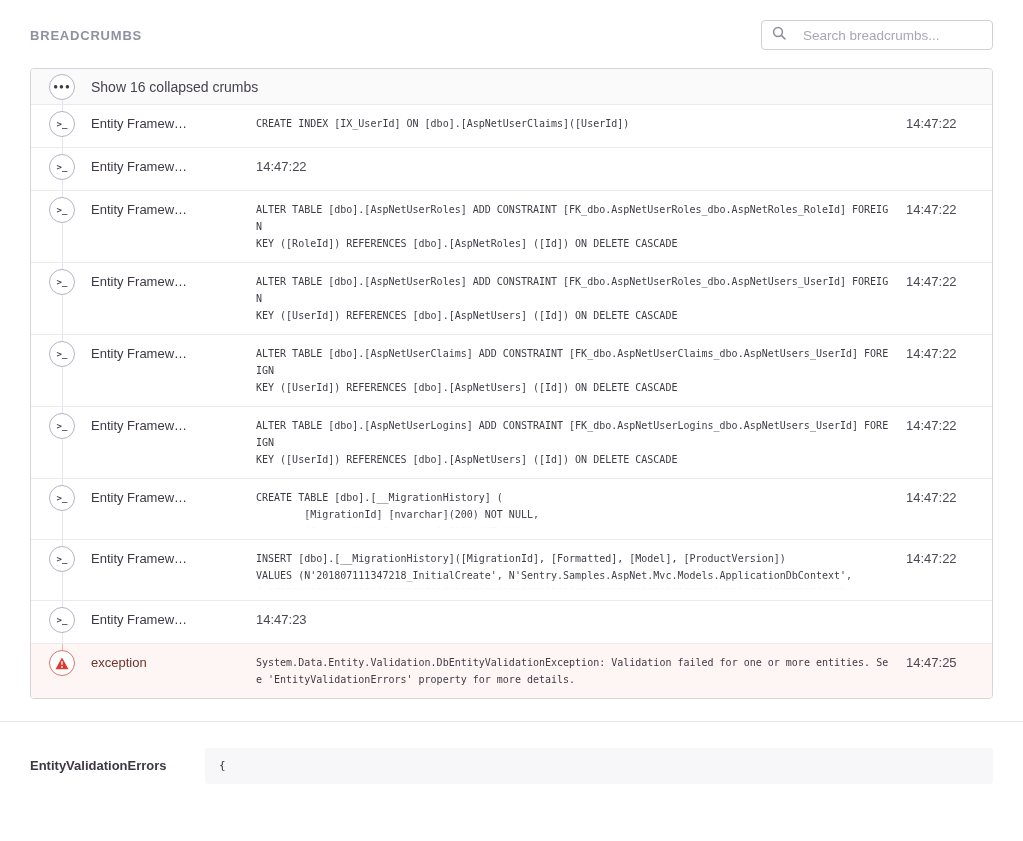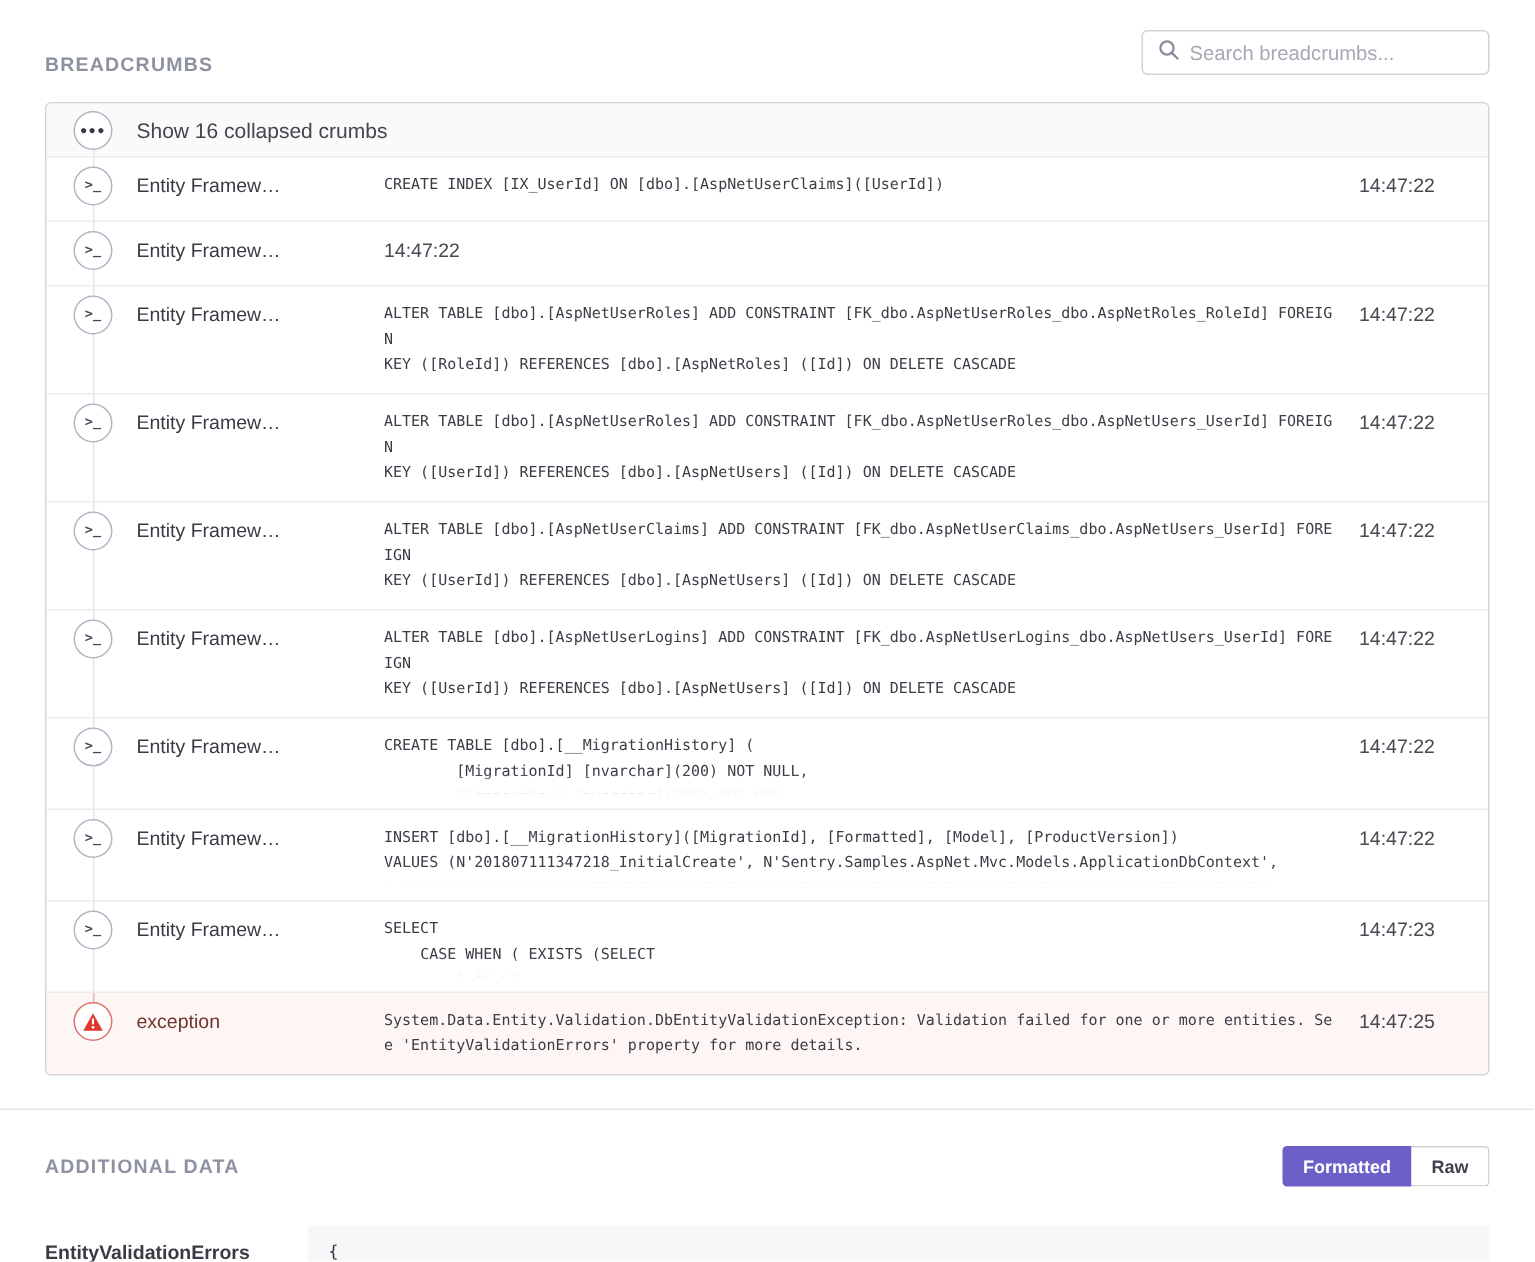--- a/index.html
+++ b/index.html
@@ -6,23 +6,23 @@
     --accent:#6c5fc7; --error:#e0382c; --error-dark:#6e3329; --error-bg:#fdf6f5;
     --border:#d6d3dc; --row-border:#eceaf0; --text:#3d3844; --muted:#8e91a1;
     --code:#3f3b46; --time:#4c4753; --code-red:#c22f26; --code-purple:#4d3fae;
     --alt-bg:#fafafa; --block-bg:#f7f7f9; --line:#e7e5ec; --line-red:#eab6b0;
   }
   *{box-sizing:border-box;margin:0;padding:0}
   html,body{width:1023px;height:841px;overflow:hidden;background:#fff;
     font-family:"Liberation Sans",sans-serif;color:var(--text)}
   .page{padding:20px 30px 0}
   
-  .hdr{display:flex;justify-content:space-between;align-items:flex-end;height:30px}
+  .hdr{display:flex;justify-content:space-between;align-items:center;height:30px}
   .sec-title{font-size:13px;font-weight:bold;letter-spacing:.8px;color:var(--muted)}
-  .search{display:flex;align-items:center;gap:7px;width:232px;height:30px;
+  .search{display:flex;align-items:center;gap:17px;width:232px;height:30px;
     border:1px solid #d3d0da;border-radius:4px;padding:0 10px;background:#fff}
   .search input{border:none;outline:none;flex:1;font-size:13.5px;color:var(--text);
     font-family:"Liberation Sans",sans-serif;background:transparent}
   .search input::placeholder{color:#a9a7b5}
   
   .panel{margin-top:18px;border:1px solid var(--border);border-radius:4px;overflow:hidden;background:#fff}
   .collapsed-row{position:relative;display:flex;align-items:center;height:36px;
     background:var(--alt-bg);border-bottom:1px solid var(--row-border);cursor:pointer}
   .collapsed-row::before{content:"";position:absolute;left:31px;top:50%;bottom:0;width:1px;background:var(--line)}
   .collapsed-label{font-size:14px;color:#47424e}
@@ -212,25 +212,20 @@
   </div>
 
   <div class="crumb-row">
     <div class="crumb-icon">
       <span class="icon-circle icon-terminal">
               <span class="term-glyph">&gt;_</span>
             </span>
 
     </div>
     <div class="crumb-cat">Entity Framew…</div>
-    <div class="crumb-message truncated">
-            <div class="code-line"><span>SELECT</span></div>
-            <div class="code-line"><span>    CASE WHEN ( EXISTS (SELECT</span></div>
-            <div class="code-line faded"><span>        1 AS C1</span></div>
-          </div>
     <div class="crumb-time">14:47:23</div>
   </div>
 
   <div class="crumb-row error">
     <div class="crumb-icon">
 
       <span class="icon-circle icon-warning">
         <svg width="14" height="13" viewBox="0 0 14 13">
                 <path d="M7 0.5 L13.5 12.2 H0.5 Z" fill="#e0382c"></path>
                 <rect x="6.3" y="3.9" width="1.4" height="4.1" rx="0.7" fill="#fff"></rect>
@@ -242,27 +237,20 @@
     <div class="crumb-message">
             <div class="code-line"><span class="b">System.Data.Entity.Validation.DbEntityValidationException:</span><span> Validation failed for one or more entities. See 'EntityValidationErrors' property for more details.</span></div>
           </div>
     <div class="crumb-time">14:47:25</div>
   </div>
 </div>
   </div>
 
   <hr class="divider">
 
-  <div class="add-hdr">
-    <div class="sec-title">ADDITIONAL DATA</div>
-    <div class="btn-group">
-      <button class="btn active">Formatted</button>
-      <button class="btn">Raw</button>
-    </div>
-  </div>
 
   <div id="kv-list">
   <div class="kv">
     <div class="kv-key">EntityValidationErrors</div>
     <div class="kv-val">
           <div class="code-line"><span>{</span></div>
         </div>
   </div>
 </div>
 

